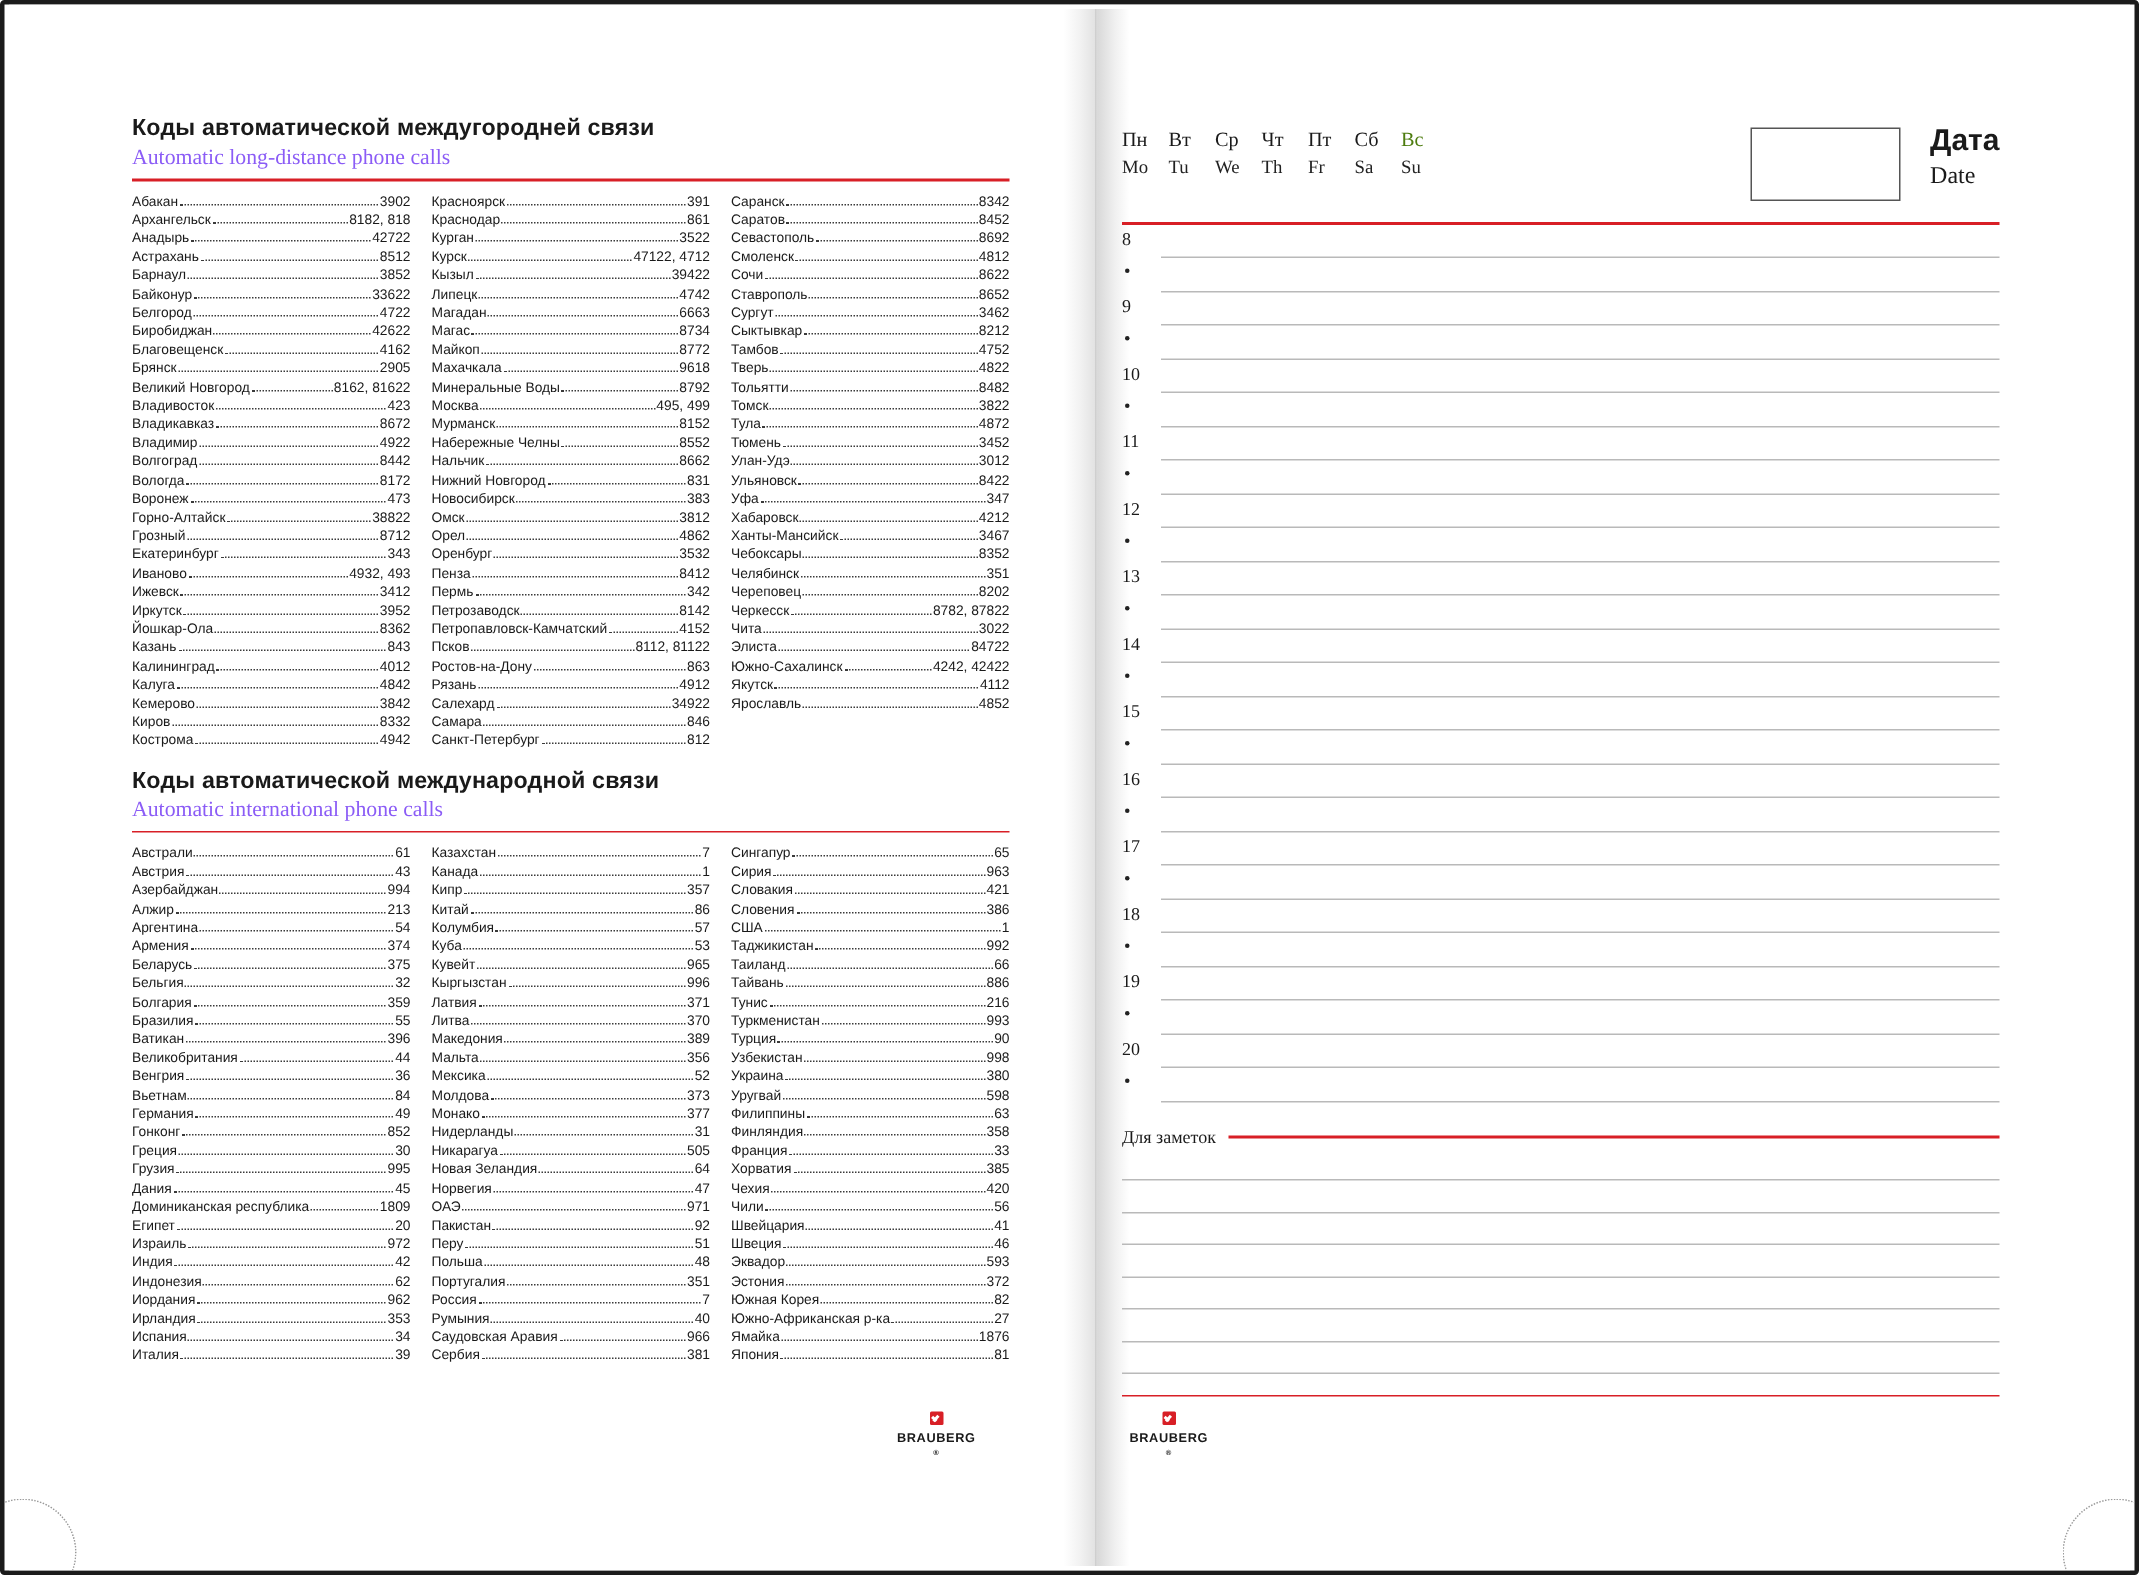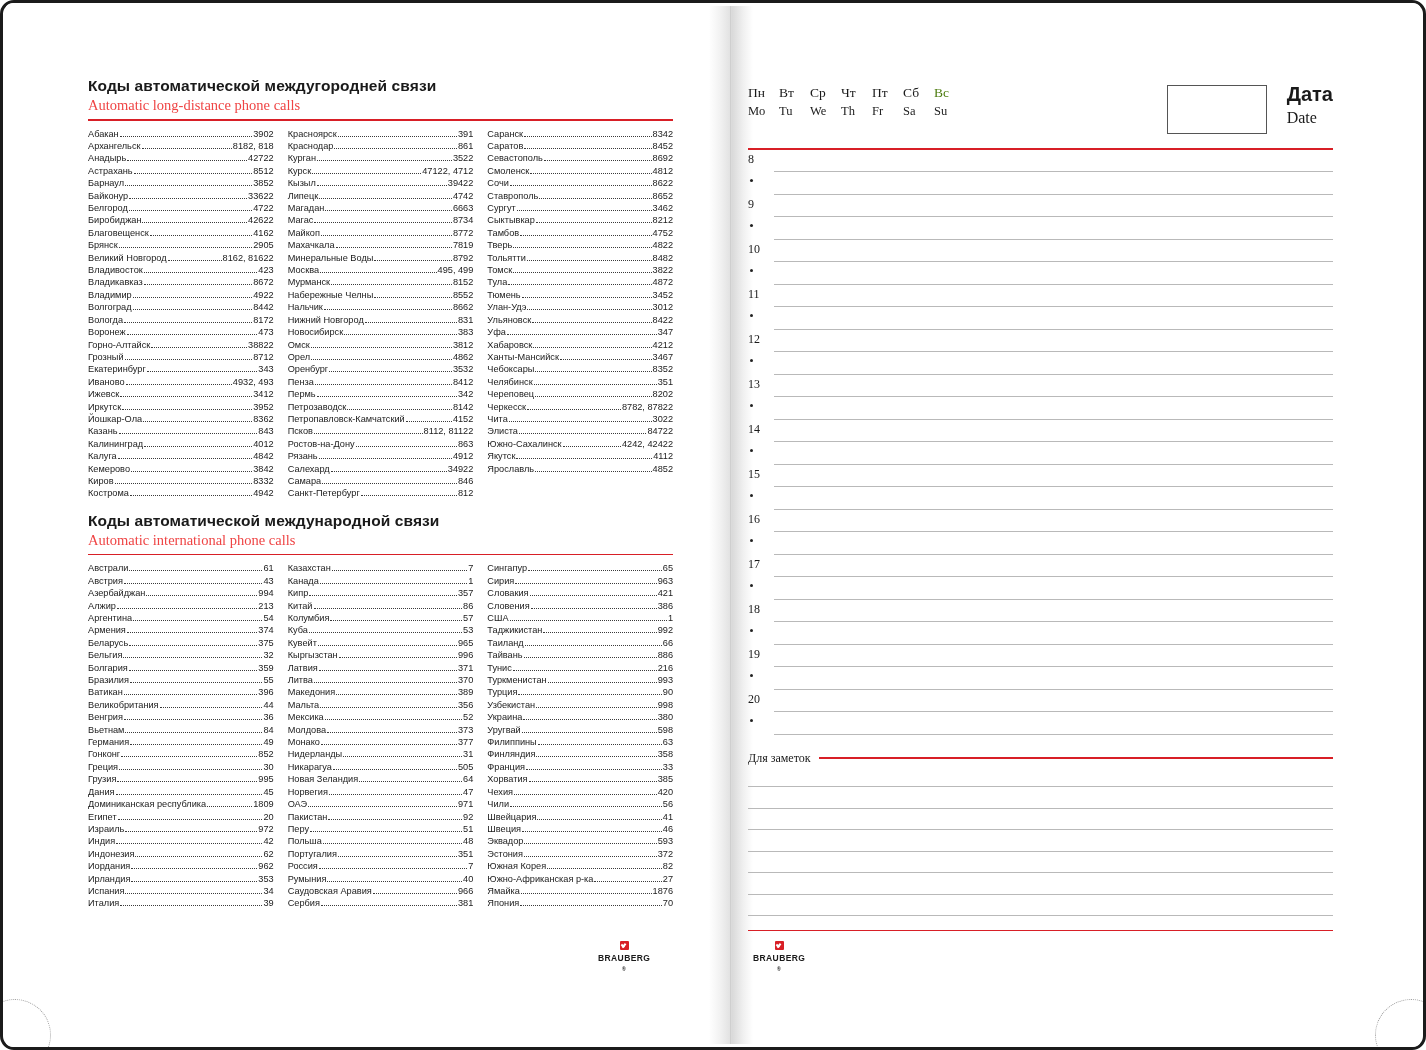--- a/index.html
+++ b/index.html
@@ -1,35 +1,35 @@
 <!DOCTYPE html>
 <html><head>
 <meta charset="utf-8">
 <style>
   html,body{margin:0;padding:0;background:#ffffff;}
   body{width:1426px;height:1050px;font-family:"Liberation Sans",sans-serif;color:#1a1a1a;}
   .spread{position:relative;width:1426px;height:1050px;box-sizing:border-box;
-          border:3px solid #1b1b1b;border-radius:14px;background:#fff;overflow:hidden;}
+          border:3px solid #1b1b1b;border-radius:3px;background:#fff;overflow:hidden;}
   .page{position:absolute;top:0;bottom:0;background:#fff;}
   .page-left{left:3px;right:50%;}
   .page-right{left:50%;right:3px;}
   
   .gutter{position:absolute;left:706px;top:3px;width:44px;bottom:3px;
           background:linear-gradient(to right,#ffffff 0%,#f2f2f2 25%,#e2e2e2 48%,#d9d9d9 52%,#f0f0f0 78%,#ffffff 100%);}
   .gutter-line{position:absolute;left:727px;top:3px;bottom:3px;width:1px;background:#cfcfcf;}
 
   
   .corner{position:absolute;width:70px;height:70px;border:1px dotted #9a9a9a;border-radius:50%;}
   .corner-bl{left:-24px;bottom:-24px;}
   .corner-br{right:-24px;bottom:-24px;}
 
   
   .lp{position:absolute;left:85px;top:74px;width:585px;}
   .sec-title-ru{font-weight:bold;font-size:15.5px;letter-spacing:.1px;margin:0;}
-  .sec-title-en{font-family:"Liberation Serif",serif;font-size:14.5px;margin:2px 0 0 0;color:#ef4444;}
+  .sec-title-en{font-family:"Liberation Serif",serif;font-size:14.5px;margin:2px 0 0 0;color:#8b5cf6;}
   .redrule{height:1.6px;background:#d81f26;margin:5px 0 7px 0;}
   .cols{display:flex;gap:14px;}
   .col{flex:1;}
   .entry{display:flex;align-items:baseline;font-size:9.2px;line-height:12.4px;white-space:nowrap;}
   .entry .nm{flex:0 0 auto;}
   .entry .dots{flex:1 1 auto;border-bottom:1px dotted #3a3a3a;margin:0 1px 2.5px 1px;min-width:4px;}
   .entry .cd{flex:0 0 auto;}
   .block2{margin-top:12px;}
 
   
@@ -282,21 +282,21 @@
             <span class="cd">8734</span>
           </div>
           <div class="entry">
             <span class="nm">Майкоп</span>
             <span class="dots"></span>
             <span class="cd">8772</span>
           </div>
           <div class="entry">
             <span class="nm">Махачкала</span>
             <span class="dots"></span>
-            <span class="cd">7819</span>
+            <span class="cd">9618</span>
           </div>
           <div class="entry">
             <span class="nm">Минеральные Воды</span>
             <span class="dots"></span>
             <span class="cd">8792</span>
           </div>
           <div class="entry">
             <span class="nm">Москва</span>
             <span class="dots"></span>
             <span class="cd">495, 499</span>
@@ -957,21 +957,21 @@
               <span class="cd">27</span>
             </div>
             <div class="entry">
               <span class="nm">Ямайка</span>
               <span class="dots"></span>
               <span class="cd">1876</span>
             </div>
             <div class="entry">
               <span class="nm">Япония</span>
               <span class="dots"></span>
-              <span class="cd">70</span>
+              <span class="cd">81</span>
             </div>
           </div>
         </div>
     </div>
   </div>
 
   <div class="brauberg lp-logo">
     <span class="bb-mark"></span>
     <span>BRAUBERG</span>
       <span class="bb-reg">®</span>

